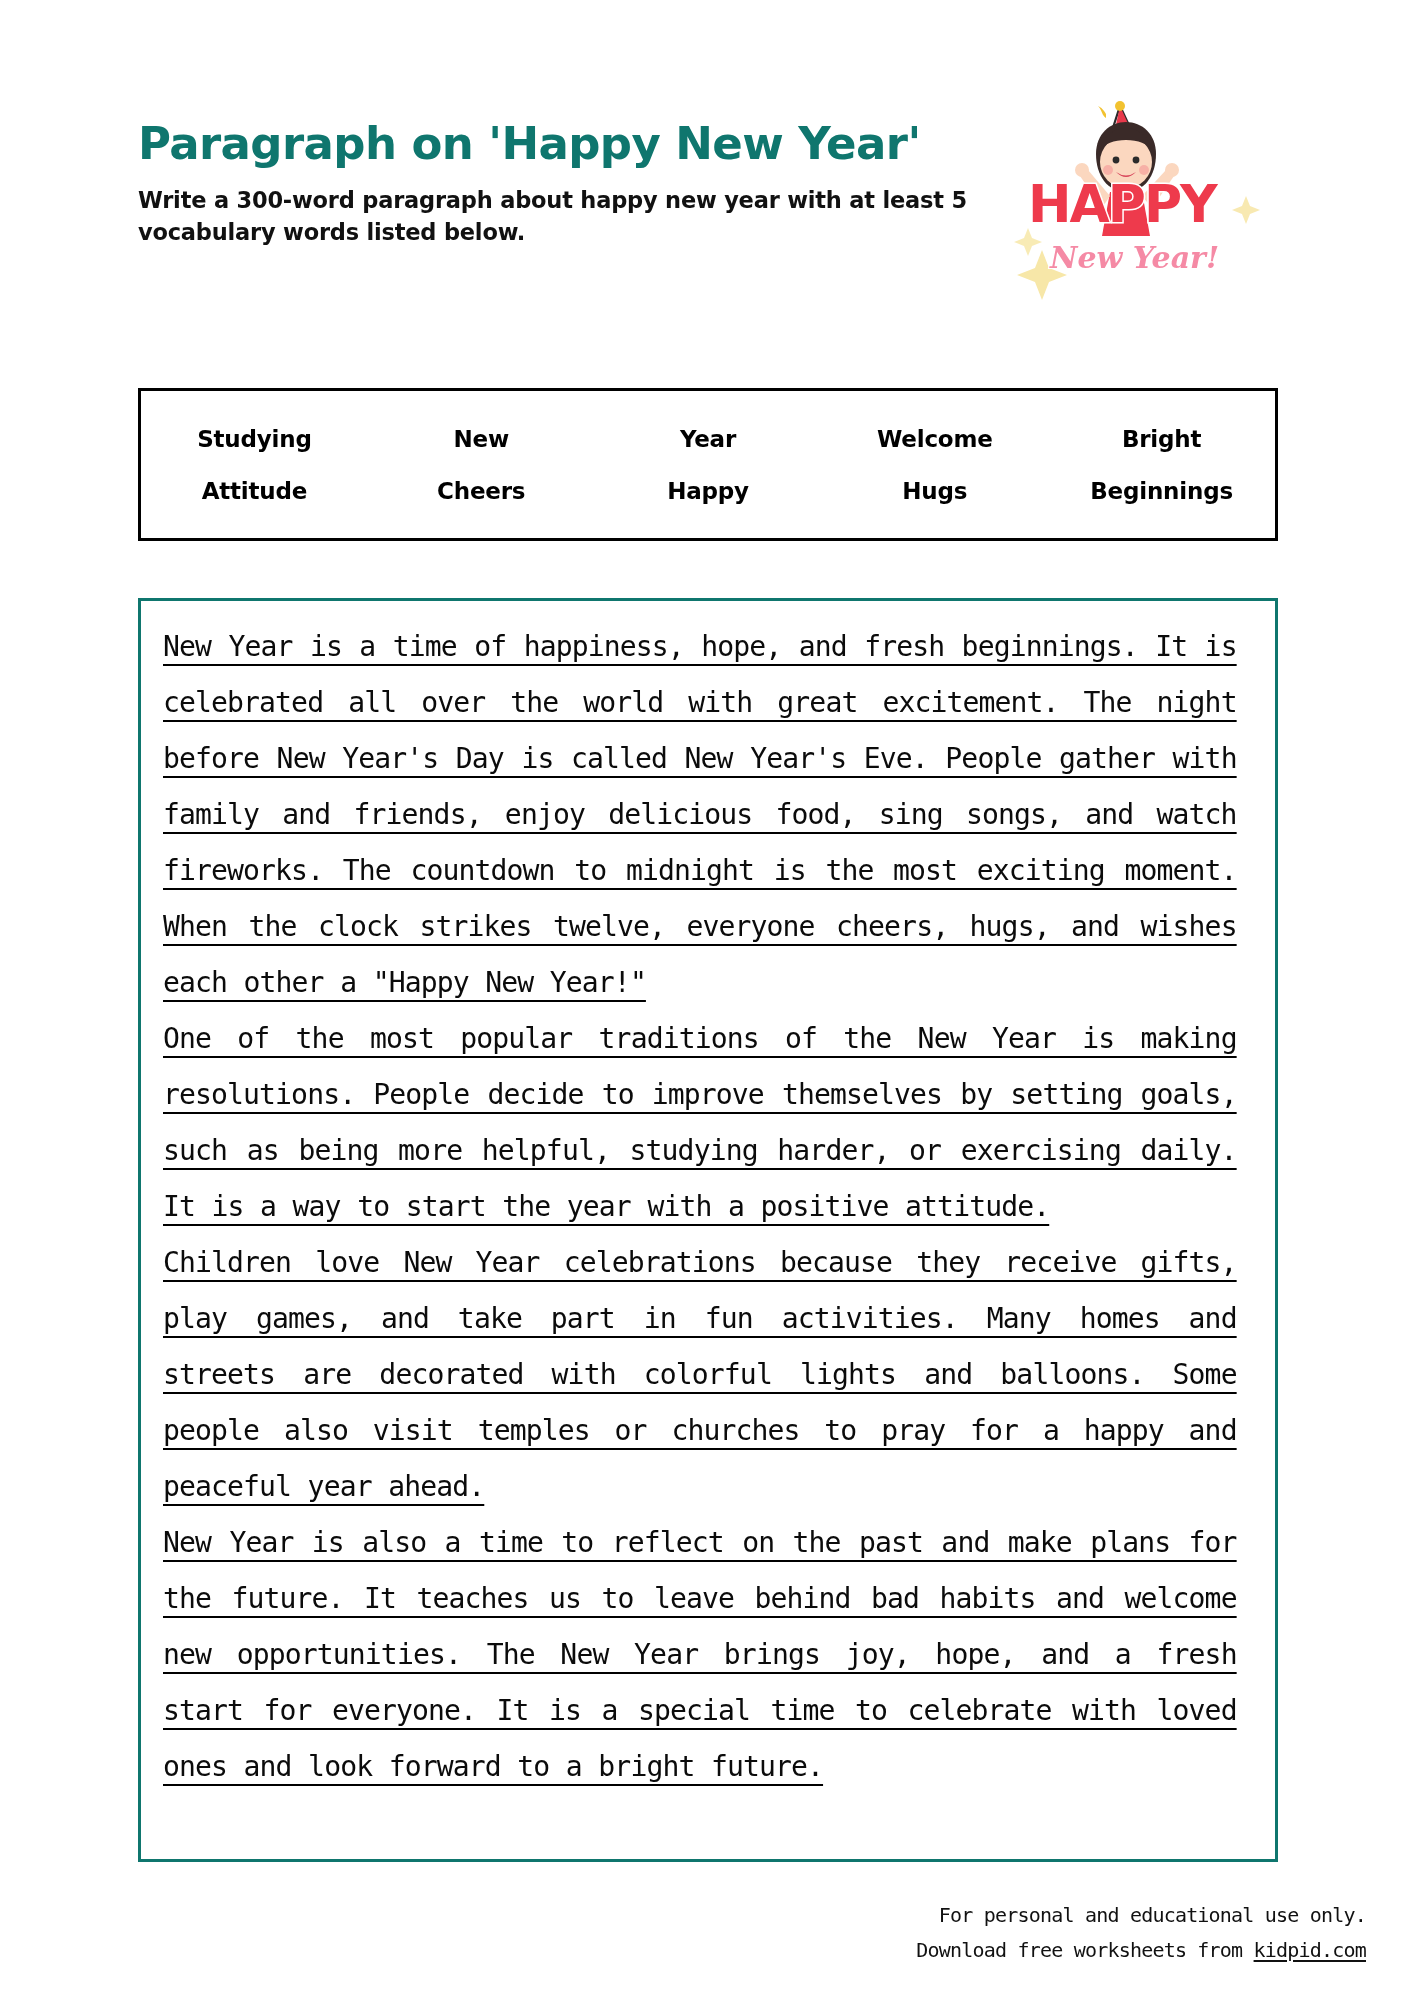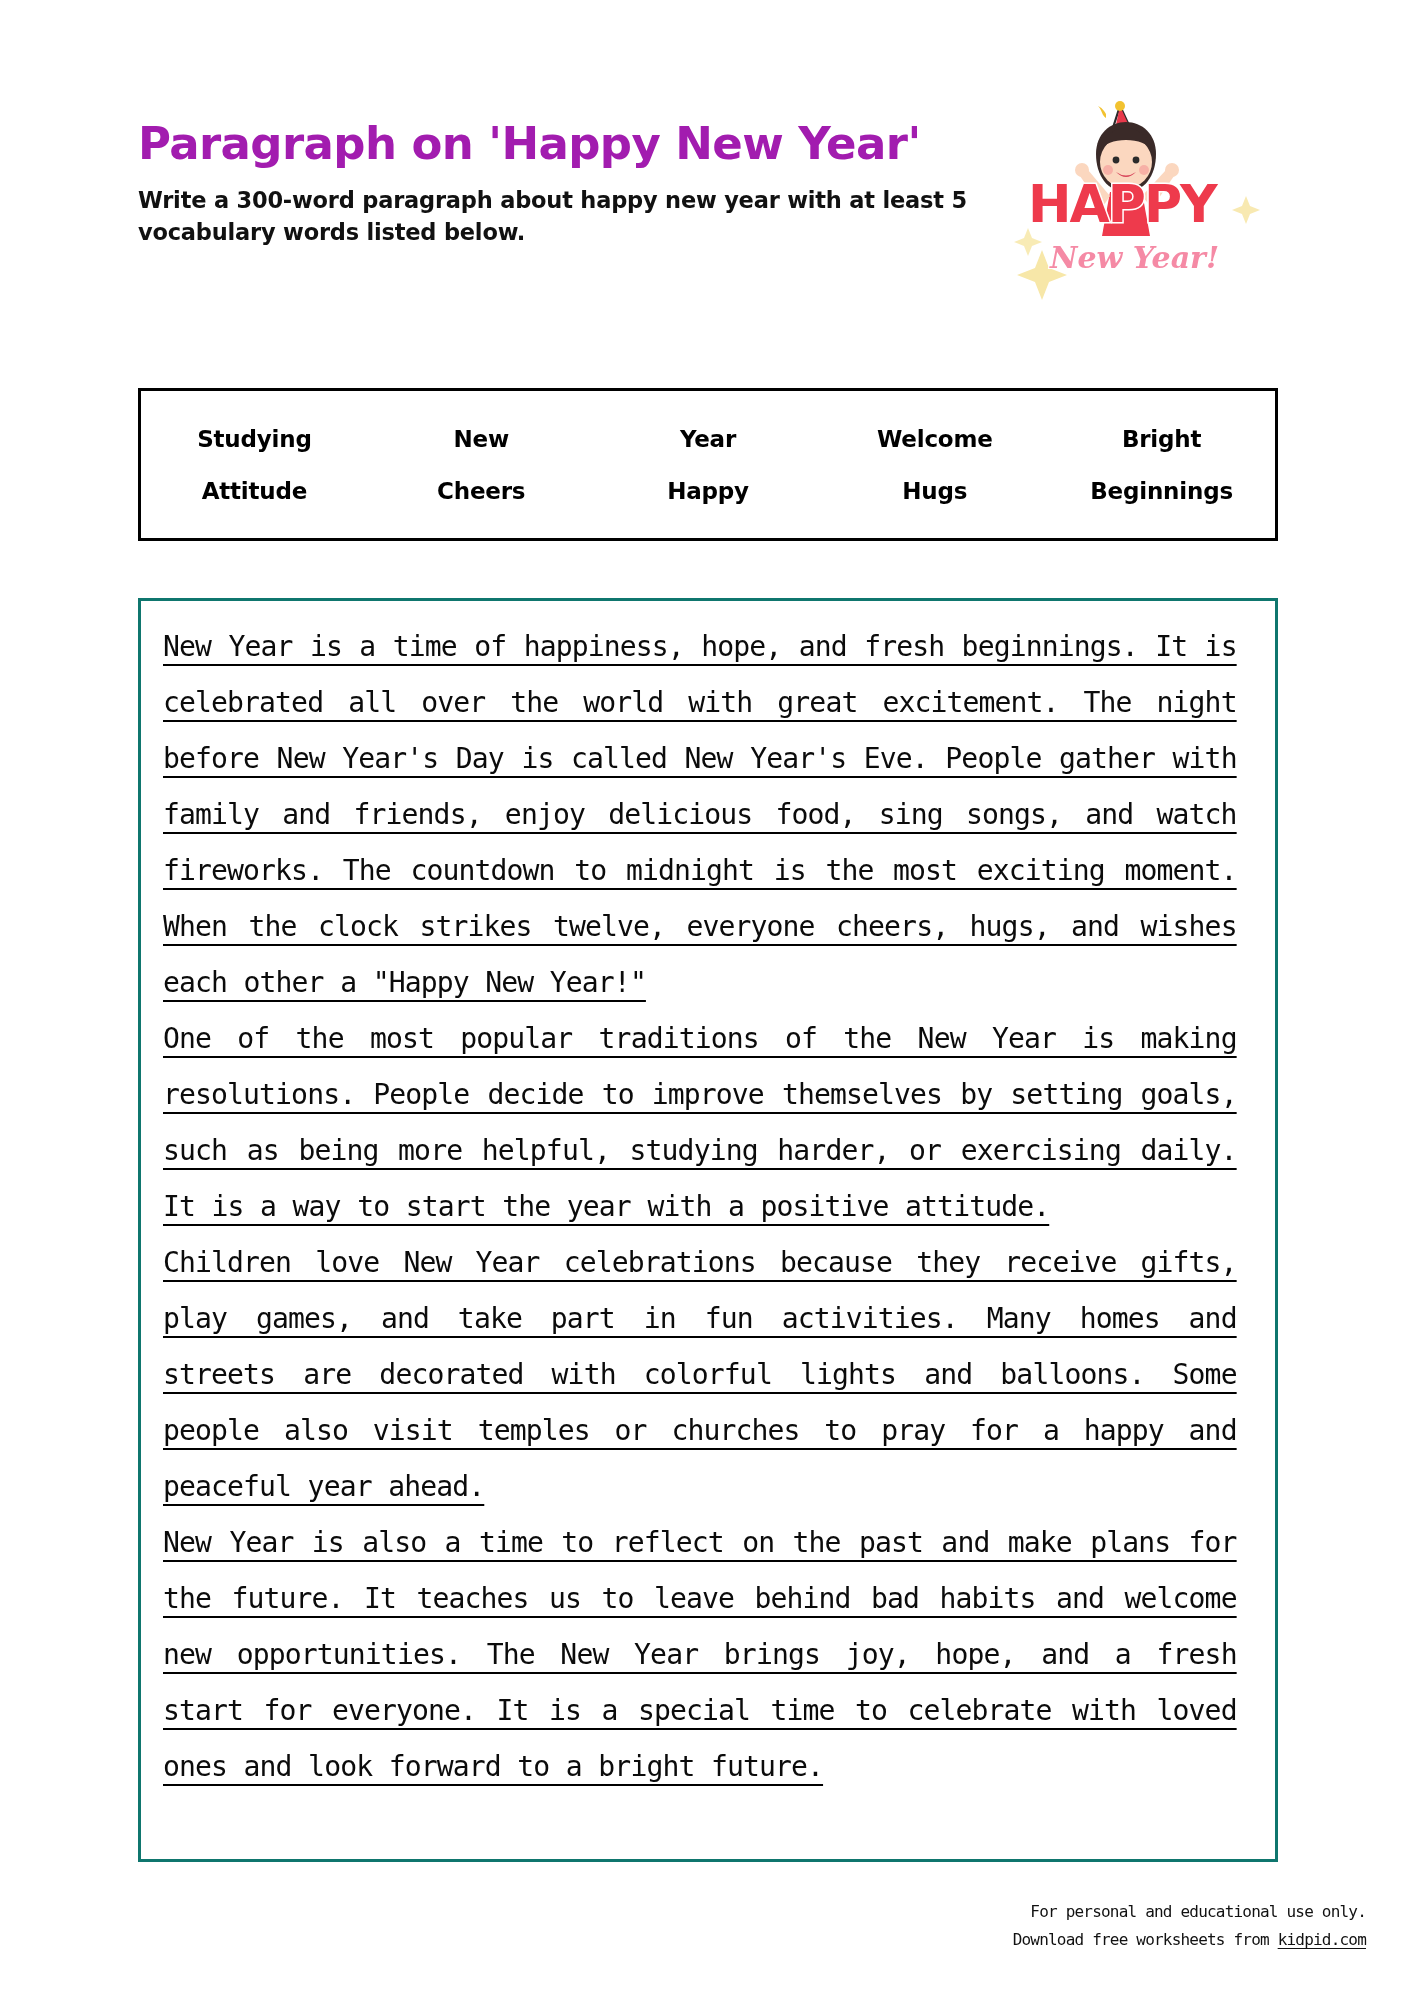--- a/index.html
+++ b/index.html
@@ -24,21 +24,21 @@
     position: absolute;
     left: 138px;
     top: 120px;
     width: 1140px;
   }
 
   .title {
     font-family: "DejaVu Sans", sans-serif;
     font-size: 45px;
     font-weight: 700;
-    color: #a21caf;
+    color: #0f766e;
     letter-spacing: -0.6px;
     line-height: 1.05;
     white-space: nowrap;
   }
 
   .subtitle {
     margin-top: 18px;
     font-family: "DejaVu Sans", sans-serif;
     font-size: 22.5px;
     font-weight: 700;
@@ -167,21 +167,21 @@
     color: #111111;
     letter-spacing: -0.4px;
   }
 
   .footer-right {
     position: absolute;
     right: 48px;
     top: 8px;
     text-align: right;
     font-family: "DejaVu Sans Mono", monospace;
-    font-size: 16px;
+    font-size: 20px;
     color: #111111;
     line-height: 1.75;
     letter-spacing: -0.8px;
   }
 
   .footer-link {
     text-decoration: underline;
     text-underline-offset: 3px;
     color: #111111;
     text-align: center;

